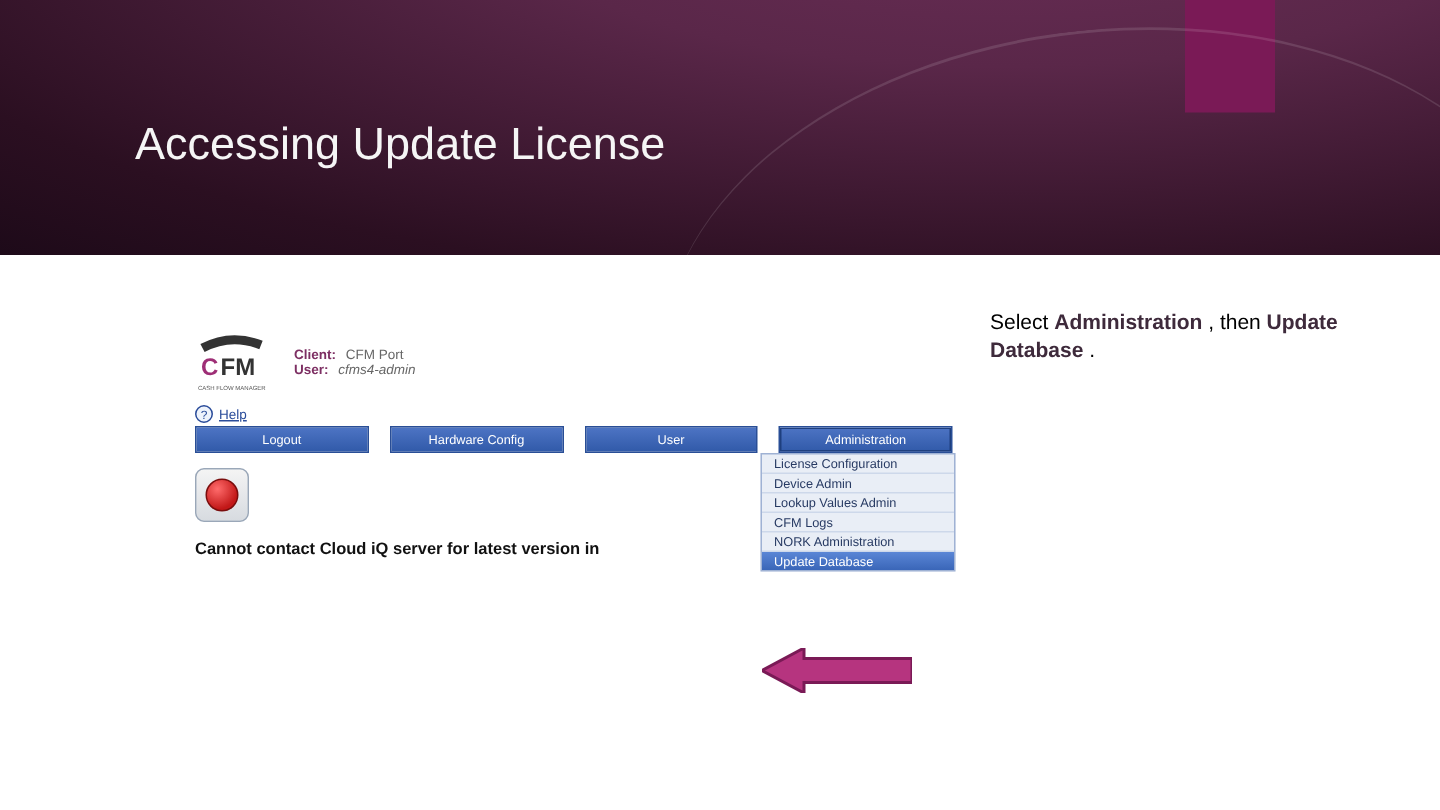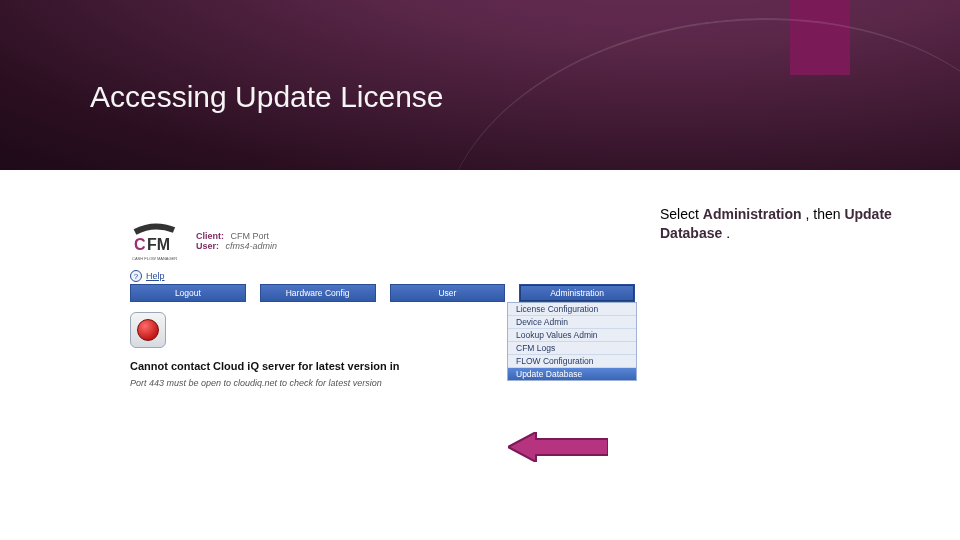--- a/index.html
+++ b/index.html
@@ -220,30 +220,29 @@
     <div class="nav-tab">Logout</div>
     <div class="nav-tab">Hardware Config</div>
     <div class="nav-tab">User</div>
     <div class="nav-tab active">Administration</div>
 
     <div class="dropdown">
       <div class="dropdown-item">License Configuration</div>
       <div class="dropdown-item">Device Admin</div>
       <div class="dropdown-item">Lookup Values Admin</div>
       <div class="dropdown-item">CFM Logs</div>
-      <div class="dropdown-item">FLOW Configuration</div>
+      <div class="dropdown-item">NORK Administration</div>
       <div class="dropdown-item sel">Update Database</div>
     </div>
   </div>
 
   <div class="bigicon">
     <div class="dot"></div>
   </div>
 
   <div class="err-title">Cannot contact Cloud iQ server for latest version in</div>
-  <div class="err-line">Port 443 must be open to cloudiq.net to check for latest version</div>
 </div>
 
 <div class="arrow-wrap">
   <svg viewBox="0 0 100 30">
     <polygon points="0,15 28,0 28,7 100,7 100,23 28,23 28,30" fill="#b6347f" stroke="#7a1a56" stroke-width="2"></polygon>
   </svg>
 </div>
 
 </body></html>

